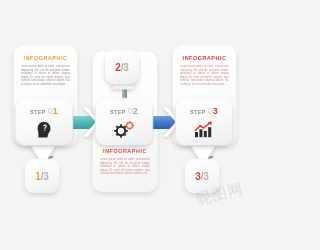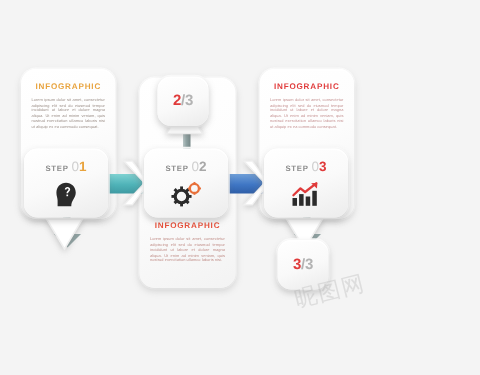--- a/index.html
+++ b/index.html
@@ -248,20 +248,25 @@
           <rect x="5.4" y="8.4" width="3" height="7.8"></rect>
           <rect x="9.8" y="10" width="3" height="6.2"></rect>
           <rect x="14.2" y="6.2" width="3" height="10"></rect>
         </g>
         <path d="M1.6 9.2 L6.3 4.6 L9.4 7 L16.8 1.2" fill="none" stroke="#e03b3b" stroke-width="1.5" stroke-linecap="round" stroke-linejoin="round"></path>
         <path d="M13.4 1.1 L17.6 0.8 L17.3 4.6 Z" fill="#e03b3b"></path>
       </svg>
     </div>
   </div>
 
+  <div class="badge" style="left:25px;top:160px;">
+    <span>
+      <span class="b-num-orange">1</span><span class="b-den">/</span><span class="b-den">3</span>
+    </span>
+  </div>
 
   <div class="badge" style="left:105px;top:51px;">
     <span>
       <span class="b-num-red">2</span><span class="b-den">/</span><span class="b-den">3</span>
     </span>
   </div>
 
   <div class="badge" style="left:185px;top:160px;">
     <span>
       <span class="b-num-red">3</span><span class="b-den">/</span><span class="b-den">3</span>

